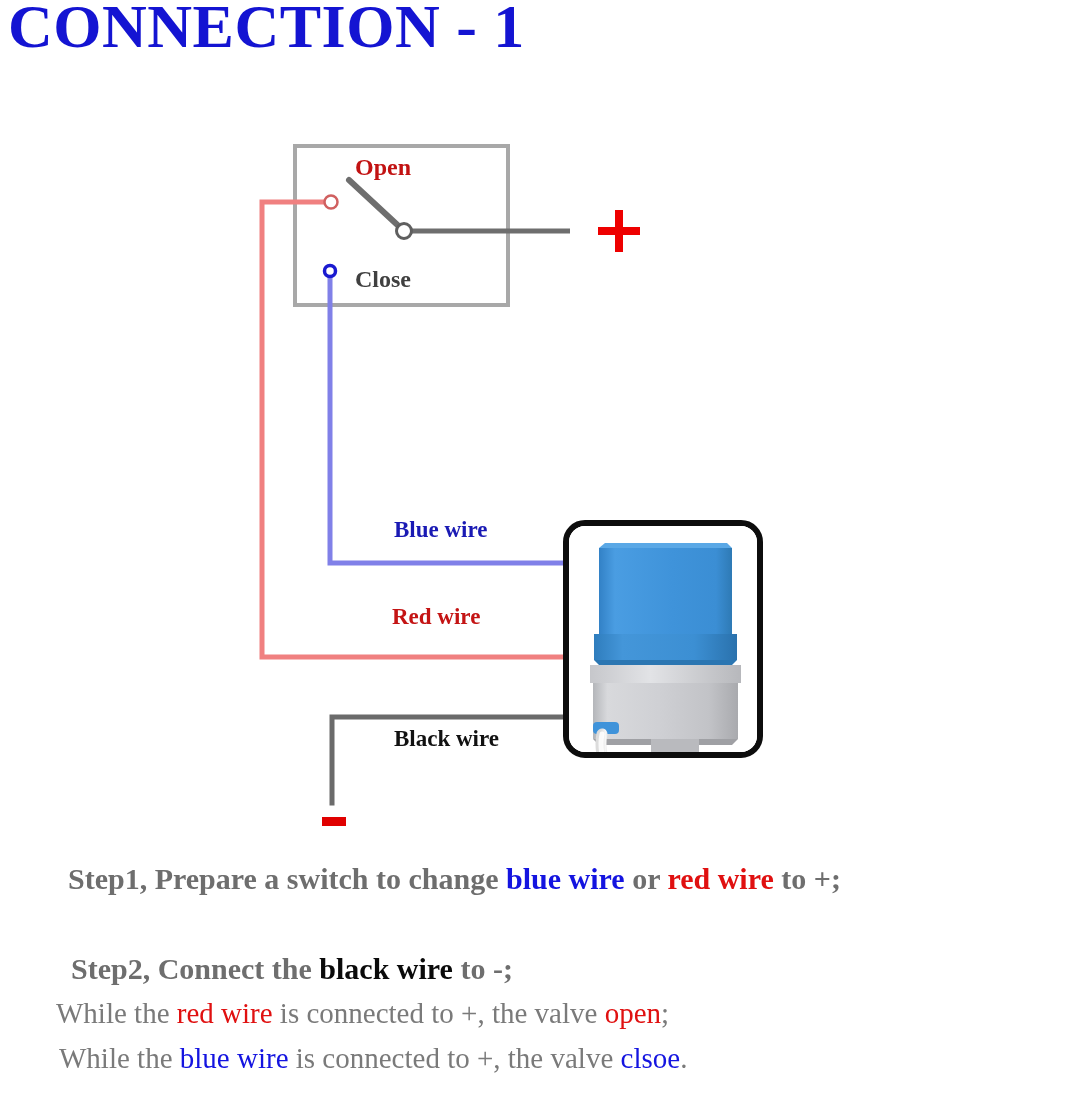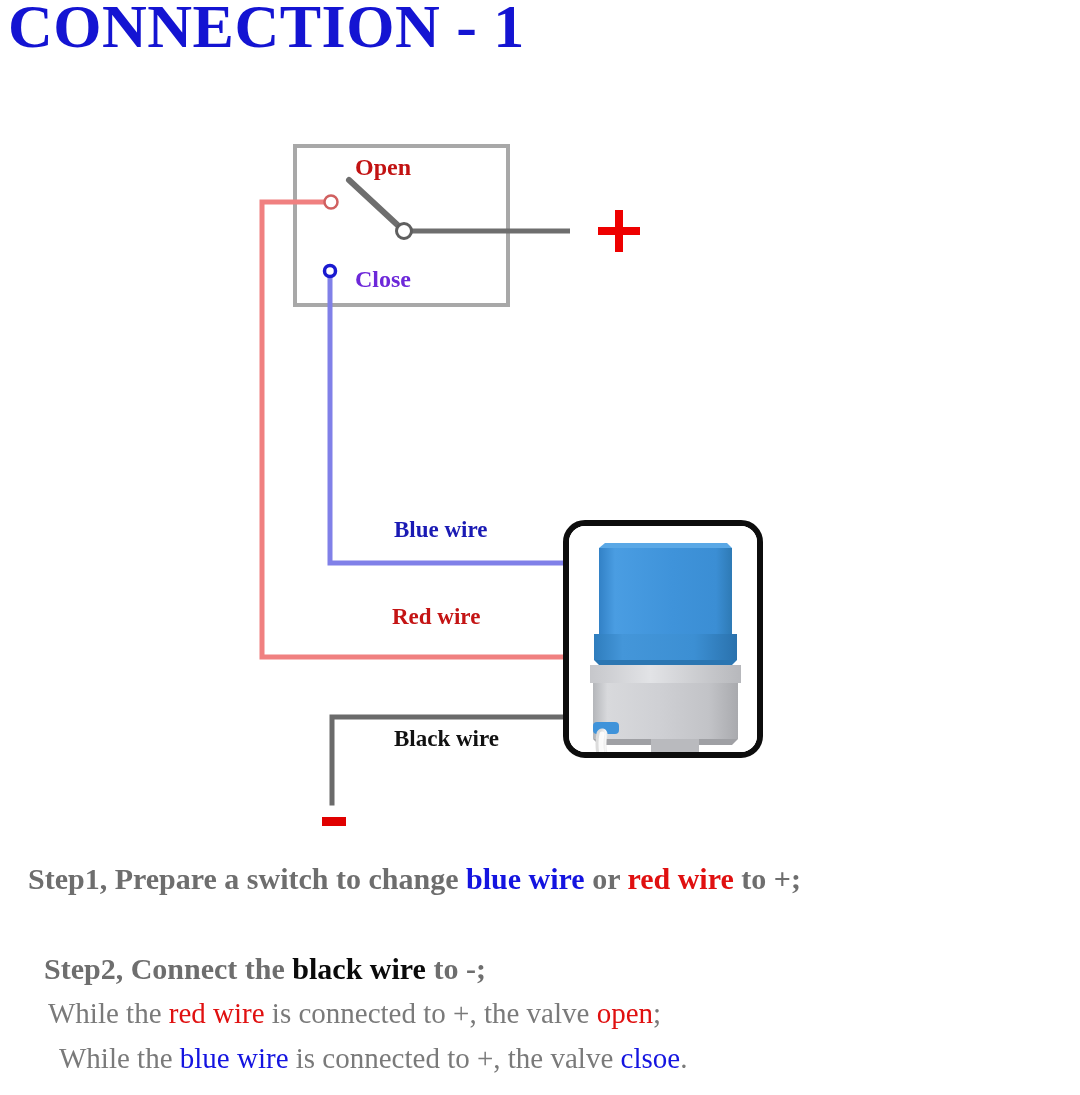--- a/index.html
+++ b/index.html
@@ -53,21 +53,21 @@
   #label-open {
     left: 355px;
     top: 45px;
     font-size: 24px;
     color: #c21212;
   }
   #label-close {
     left: 355px;
     top: 157px;
     font-size: 24px;
-    color: #6d28d9;
+    color: #404040;
   }
   #label-blue-wire {
     left: 394px;
     top: 408px;
     font-size: 23px;
     color: #1a1ab4;
   }
   #label-red-wire {
     left: 392px;
     top: 495px;
@@ -144,40 +144,41 @@
   }
   .step-line {
     font-family: "Liberation Serif", "DejaVu Serif", serif;
     white-space: nowrap;
     color: #6e6e6e;
   }
   .step-head {
     font-size: 30px;
     font-weight: bold;
     padding-left: 28px;
+    margin-left: 40px;
   }
   #step1-line {
     position: absolute;
     left: 0;
     top: 0;
   }
   #step2-line {
     position: absolute;
-    left: 16px;
+    left: 3px;
     top: 90px;
   }
   .sub-line {
     font-size: 29px;
     font-weight: normal;
     padding-left: 48px;
     color: #7a7a7a;
   }
   #sub1-line {
     position: absolute;
-    left: 0;
+    left: 8px;
     top: 135px;
   }
   #sub2-line {
     position: absolute;
     left: 11px;
     top: 180px;
   }
   .hl-blue { color: #1414e0; }
   .hl-red  { color: #e01010; }
   .hl-black{ color: #0a0a0a; }

